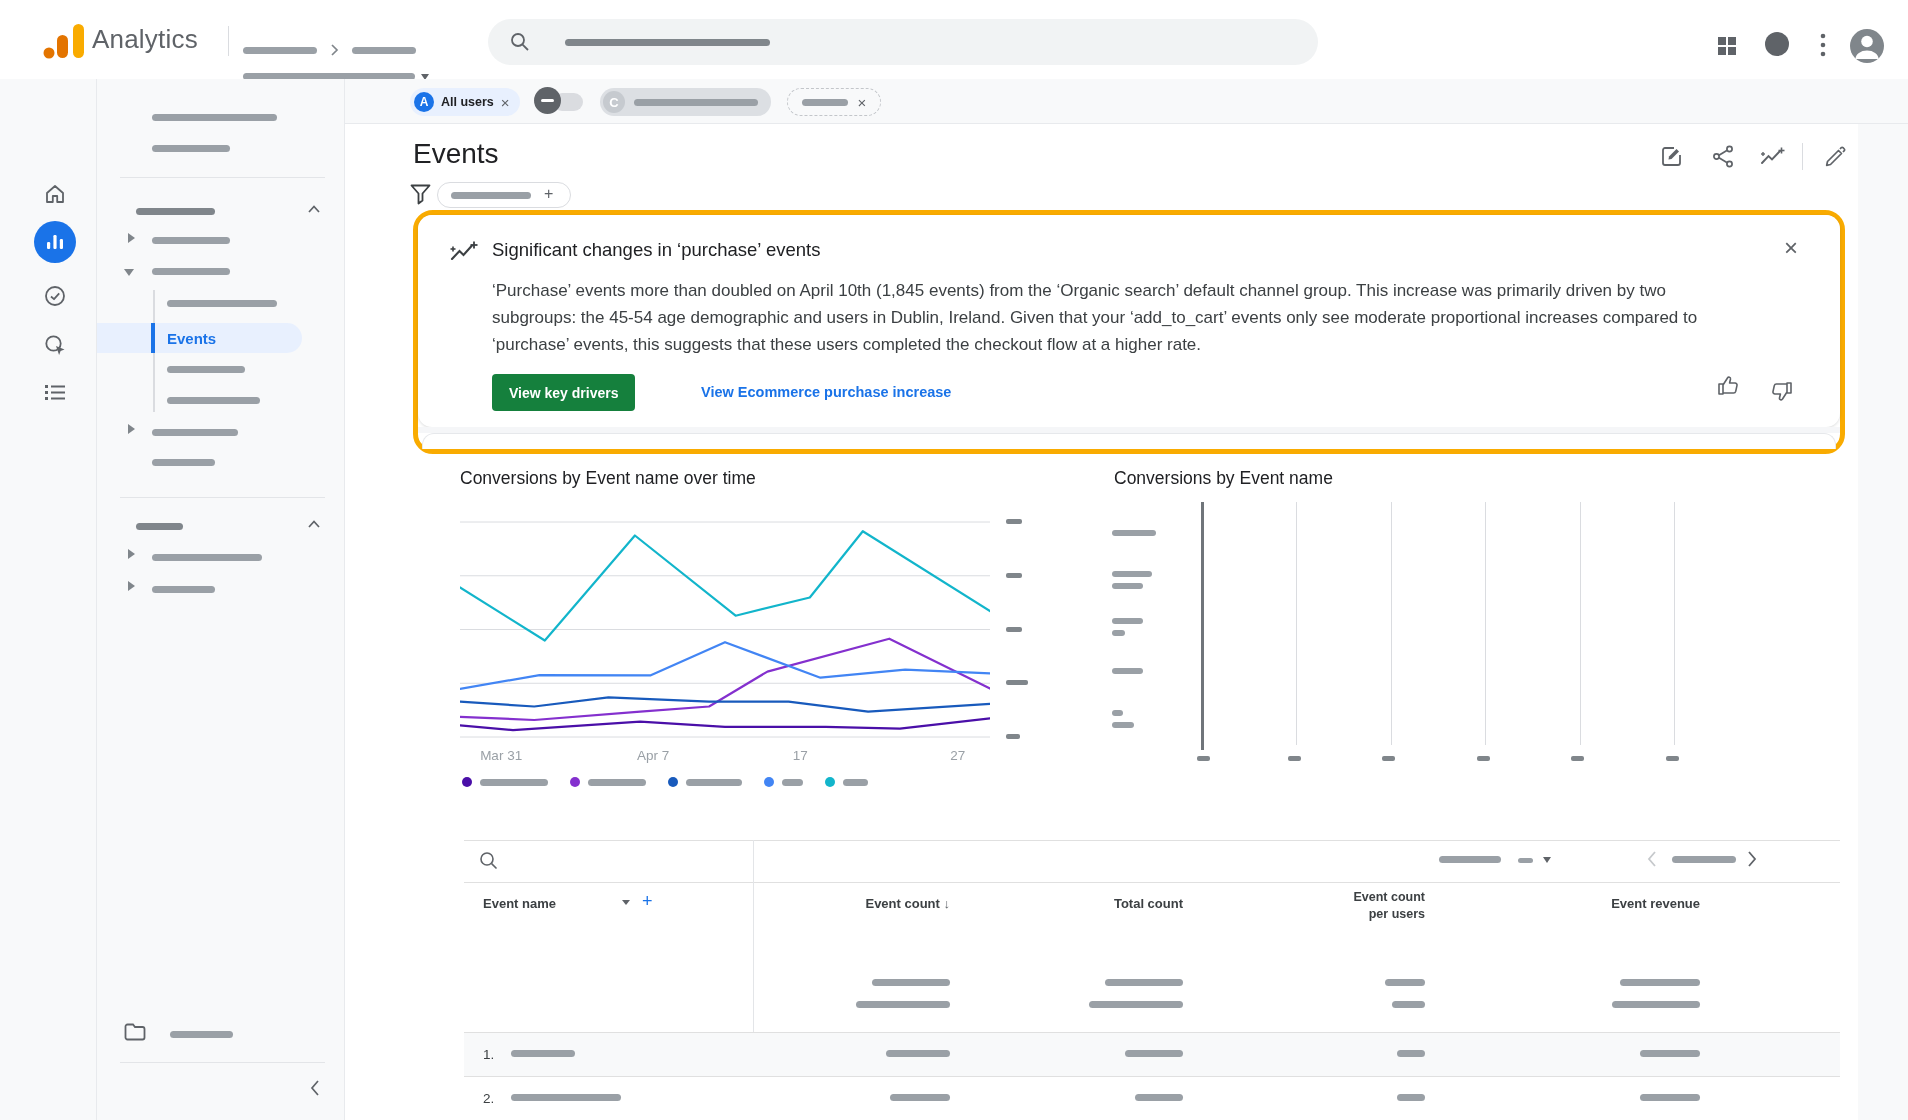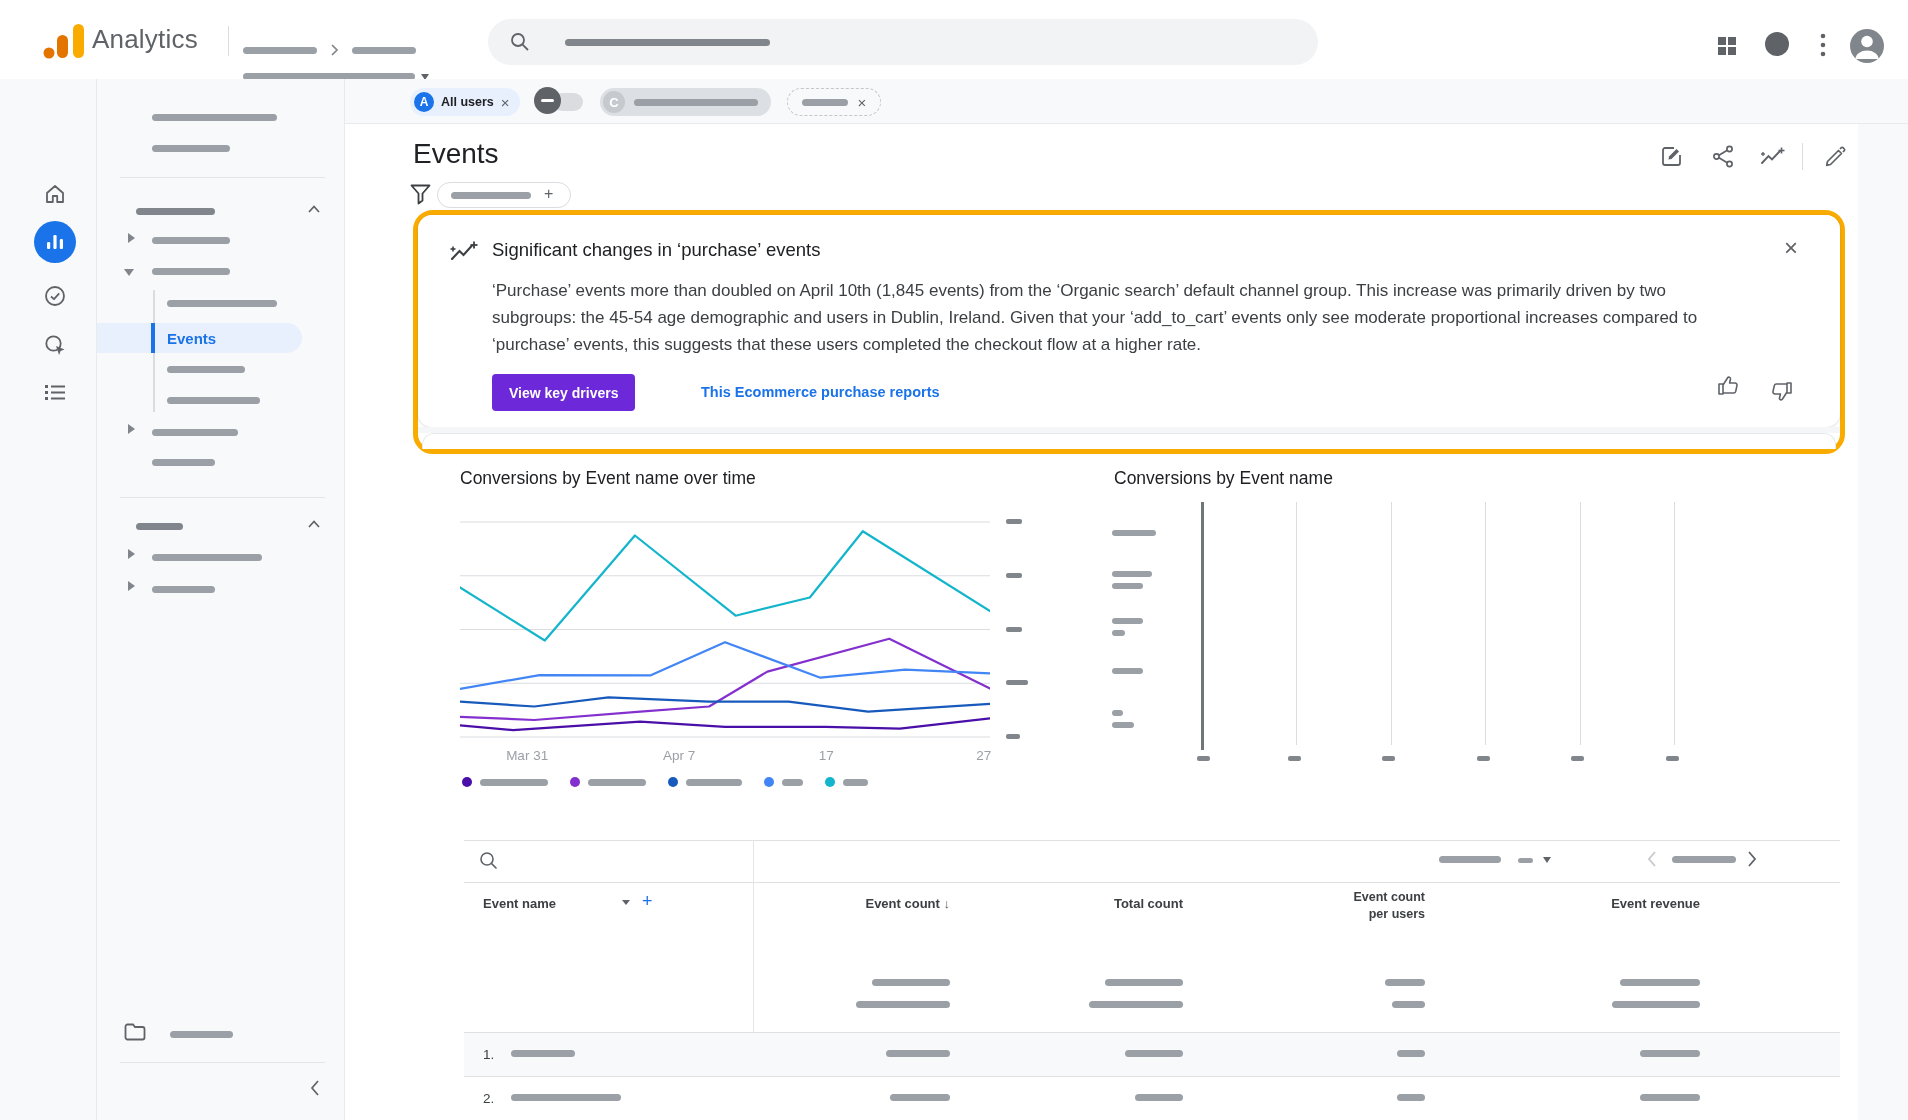--- a/index.html
+++ b/index.html
@@ -34,21 +34,21 @@
   
   #insight-outline { left:413px; top:210px; width:1432px; height:244px;
     border:5px solid #f9ab00; border-radius:20px; }
   #insight-card { left:418px; top:215px; width:1422px; height:212px; background:#fff;
     border-radius:14px; box-shadow:0 1px 3px rgba(60,64,67,.18); }
   #insight-gap { left:418px; top:427px; width:1422px; height:6px; background:#f5f6f8; }
   #insight-sliver { left:422px; top:433px; width:1414px; height:16px; background:#fff;
     border:1px solid #e6e8eb; border-bottom:none; border-radius:12px 12px 0 0; }
   #insight-title { left:492px; top:239px; font-size:18.5px; color:#202124; }
   #insight-body { left:492px; top:277px; width:1262px; font-size:17px; line-height:27px; color:#3c4043; }
-  #btn-key-drivers { left:492px; top:374px; height:37px; padding:0 17px; background:#6d28d9;
+  #btn-key-drivers { left:492px; top:374px; height:37px; padding:0 17px; background:#15803d;
     color:#fff; font-size:14px; font-weight:bold; border:none; border-radius:4px;
     display:flex; align-items:center; font-family:"Liberation Sans",sans-serif; }
   #link-ecom { left:701px; top:384px; font-size:14.5px; font-weight:bold; color:#1a73e8; text-decoration:none; }
 
   .chart-title { position:absolute; font-size:17.5px; color:#202124; }
   .xtick { position:absolute; top:0; font-size:13.5px; color:#9aa0a6; }
   .ydash { position:absolute; height:5px; border-radius:2px; background:#80868b; }
   #line-legend { left:462px; top:777px; display:flex; gap:22px; align-items:center; }
   .legend-item { display:flex; align-items:center; gap:8px; }
   .legend-dot { width:10px; height:10px; border-radius:50%; }
@@ -303,21 +303,21 @@
       <line x1="24" y1="1.5" x2="24" y2="8.5" stroke="#3c4043" stroke-width="1.8"></line>
       <line x1="20.5" y1="5" x2="27.5" y2="5" stroke="#3c4043" stroke-width="1.8"></line>
       <line x1="3" y1="6.5" x2="3" y2="11.5" stroke="#3c4043" stroke-width="1.6"></line>
       <line x1="0.5" y1="9" x2="5.5" y2="9" stroke="#3c4043" stroke-width="1.6"></line>
     </svg>
   </span>
   <span class="abs" id="insight-title">Significant changes in ‘purchase’ events</span>
   <span class="abs" style="left:1784px;top:234px;font-size:24px;color:#5f6368;">×</span>
   <p class="abs" id="insight-body">‘Purchase’ events more than doubled on April 10th (1,845 events) from the ‘Organic search’ default channel group. This increase was primarily driven by two subgroups: the 45-54 age demographic and users in Dublin, Ireland. Given that your ‘add_to_cart’ events only see moderate proportional increases compared to ‘purchase’ events, this suggests that these users completed the checkout flow at a higher rate.</p>
   <button class="abs" id="btn-key-drivers">View key drivers</button>
-  <a href="#" class="abs" id="link-ecom">This Ecommerce purchase reports</a>
+  <a href="#" class="abs" id="link-ecom">View Ecommerce purchase increase</a>
   <span class="abs" style="left:1716px;top:374px;">
     <svg width="24" height="24" viewBox="0 0 24 24">
       <path d="M3 10 h4 v10 H3 Z M7 11 l4.5-7 a1.6 1.6 0 0 1 3 1 l-.9 4 h5.4 a2 2 0 0 1 2 2.4 l-1.3 6 a2.2 2.2 0 0 1 -2.2 1.6 H7" fill="none" stroke="#5f6368" stroke-width="1.6" stroke-linejoin="round"></path>
     </svg>
   </span>
   <span class="abs" style="left:1770px;top:379px;">
     <svg width="24" height="24" viewBox="0 0 24 24" style="transform:rotate(180deg)">
       <path d="M3 10 h4 v10 H3 Z M7 11 l4.5-7 a1.6 1.6 0 0 1 3 1 l-.9 4 h5.4 a2 2 0 0 1 2 2.4 l-1.3 6 a2.2 2.2 0 0 1 -2.2 1.6 H7" fill="none" stroke="#5f6368" stroke-width="1.6" stroke-linejoin="round"></path>
     </svg>
   </span>
@@ -328,21 +328,21 @@
       <line x1="0" x2="530" y1="69.75" y2="69.75" stroke="#dadce0" stroke-width="1"></line>
       <line x1="0" x2="530" y1="123.5" y2="123.5" stroke="#dadce0" stroke-width="1"></line>
       <line x1="0" x2="530" y1="177.25" y2="177.25" stroke="#dadce0" stroke-width="1"></line>
       <line x1="0" x2="530" y1="231" y2="231" stroke="#dadce0" stroke-width="1"></line>
       <polyline points="0.0,219.4 53.0,224.1 180.2,215.7 265.0,220.9 365.7,220.9 439.9,222.6 530.0,212.3" fill="none" stroke="#4a0fa8" stroke-width="2.2" stroke-linejoin="round" stroke-linecap="round"></polyline>
       <polyline points="0.0,210.8 74.2,214.0 180.2,205.6 249.1,200.5 307.4,165.6 429.3,132.7 530.0,182.6" fill="none" stroke="#8430ce" stroke-width="2.2" stroke-linejoin="round" stroke-linecap="round"></polyline>
       <polyline points="0.0,195.7 74.2,200.5 148.4,191.4 249.1,195.7 328.6,195.7 408.1,205.6 530.0,197.9" fill="none" stroke="#185abc" stroke-width="2.2" stroke-linejoin="round" stroke-linecap="round"></polyline>
       <polyline points="0.0,182.8 79.5,169.1 190.8,169.3 265.0,136.2 360.4,171.7 445.2,163.7 530.0,167.4" fill="none" stroke="#4285f4" stroke-width="2.2" stroke-linejoin="round" stroke-linecap="round"></polyline>
       <polyline points="0.0,81.4 84.8,134.5 174.9,29.5 275.6,109.7 349.8,91.5 402.8,25.2 530.0,105.0" fill="none" stroke="#12b5cb" stroke-width="2.2" stroke-linejoin="round" stroke-linecap="round"></polyline>
     </svg>
-  <div class="abs" id="line-xticks" style="left:486px;top:748px;width:530px;height:18px;">
+  <div class="abs" id="line-xticks" style="left:460px;top:748px;width:530px;height:18px;">
       <span class="xtick" style="left: 3.8%;">Mar 31</span>
       <span class="xtick" style="left: 33.4%;">Apr 7</span>
       <span class="xtick" style="left: 62.8%;">17</span>
       <span class="xtick" style="left: 92.5%;">27</span>
     </div>
   <span class="ydash" style="left:1006px;top:519px;width:16px;"></span>
   <span class="ydash" style="left:1006px;top:573px;width:16px;"></span>
   <span class="ydash" style="left:1006px;top:627px;width:16px;"></span>
   <span class="ydash" style="left:1006px;top:680px;width:22px;"></span>
   <span class="ydash" style="left:1006px;top:734px;width:14px;"></span>

